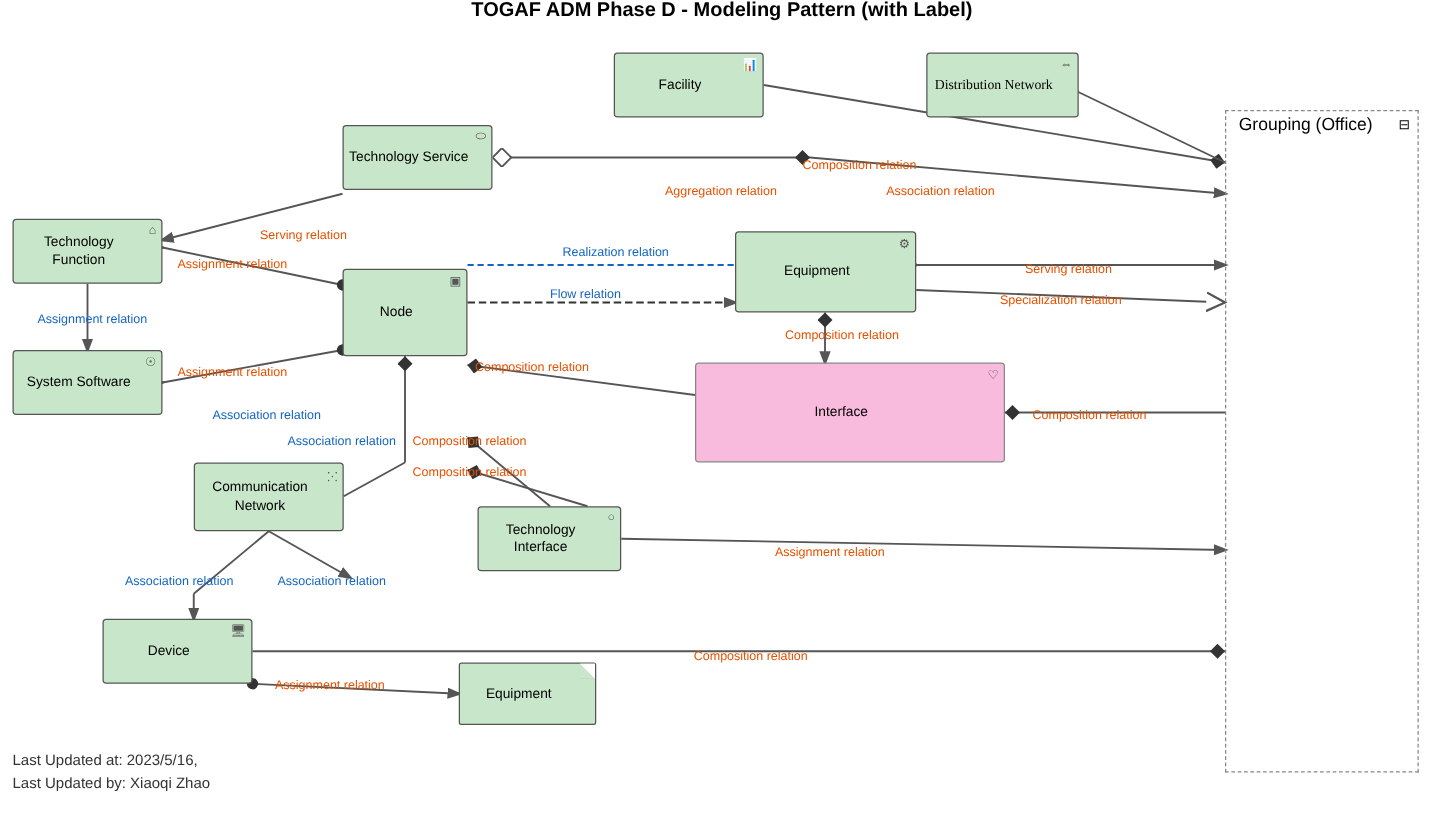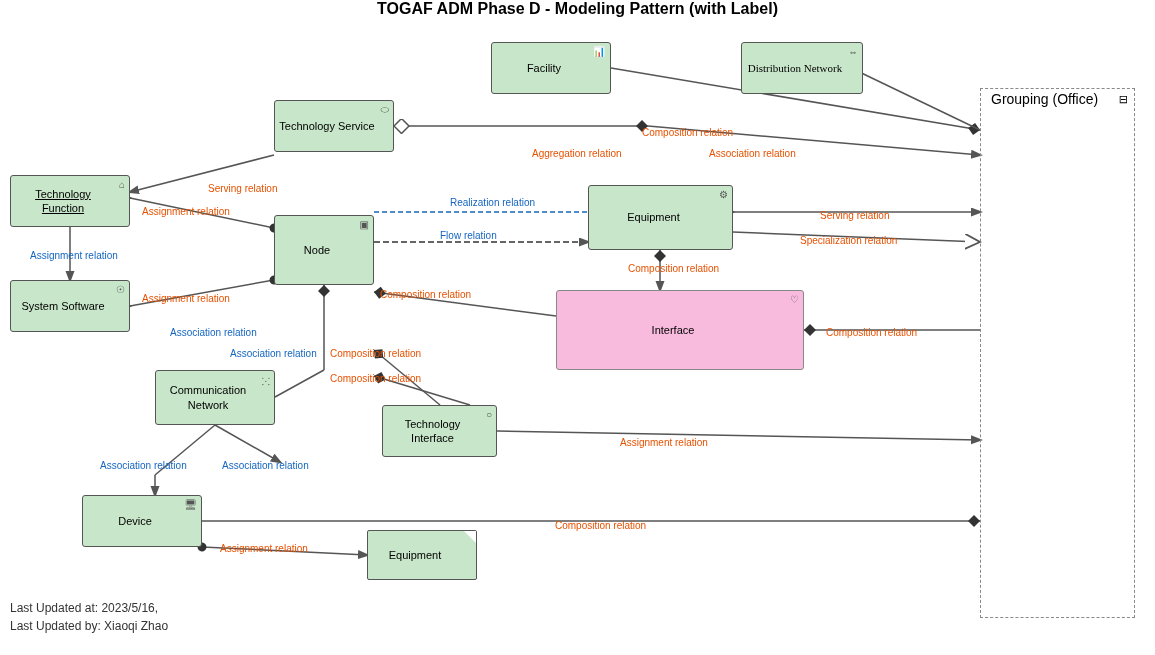--- a/index.html
+++ b/index.html
@@ -198,21 +198,21 @@
   <div class="node node-green" style="left:741px;top:42px;width:122px;height:52px;font-family:Liberation Serif, serif;">
     <span class="node-label">Distribution Network</span>
     <span class="node-icon">⇔</span>
   </div>
 
   <div class="node node-green" style="left:274px;top:100px;width:120px;height:52px;">
     <span class="node-label">Technology Service</span>
     <span class="node-icon">⬭</span>
   </div>
 
-  <div class="node node-green" style="left:10px;top:175px;width:120px;height:52px;text-decoration:underline;">
+  <div class="node node-green" style="left:10px;top:175px;width:120px;height:52px;">
     <span class="node-label">Technology Function</span>
     <span class="node-icon">⌂</span>
   </div>
 
   <div class="node node-green" style="left:274px;top:215px;width:100px;height:70px;">
     <span class="node-label">Node</span>
     <span class="node-icon">▣</span>
   </div>
 
   <div class="node node-green" style="left:588px;top:185px;width:145px;height:65px;">

